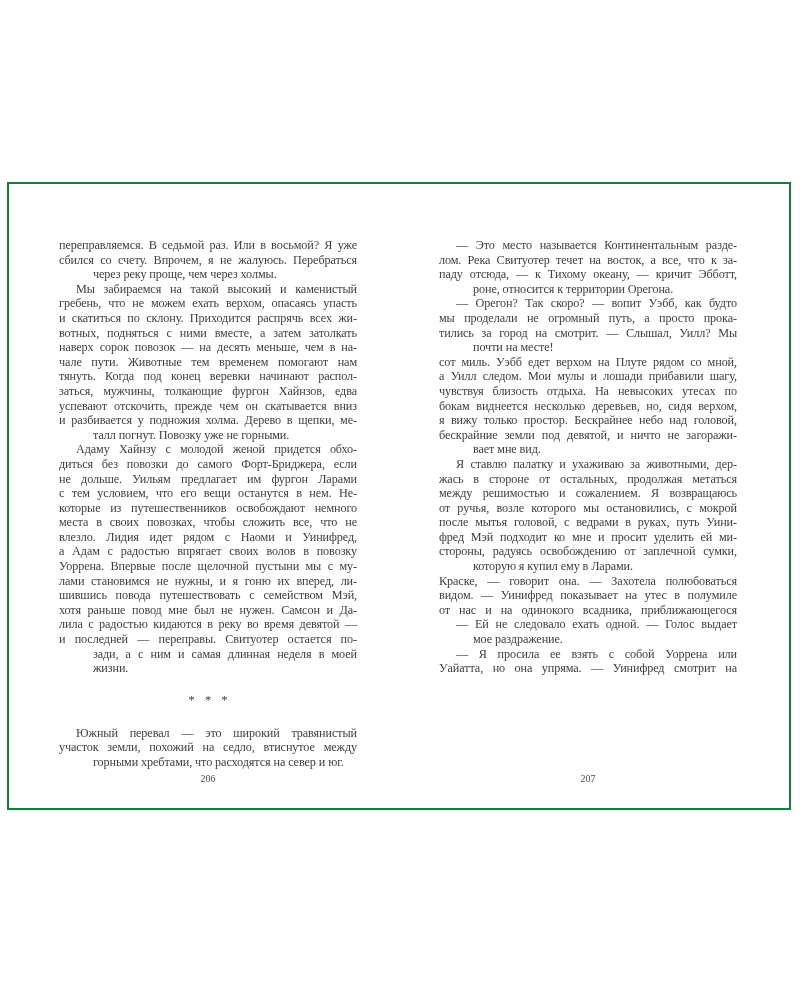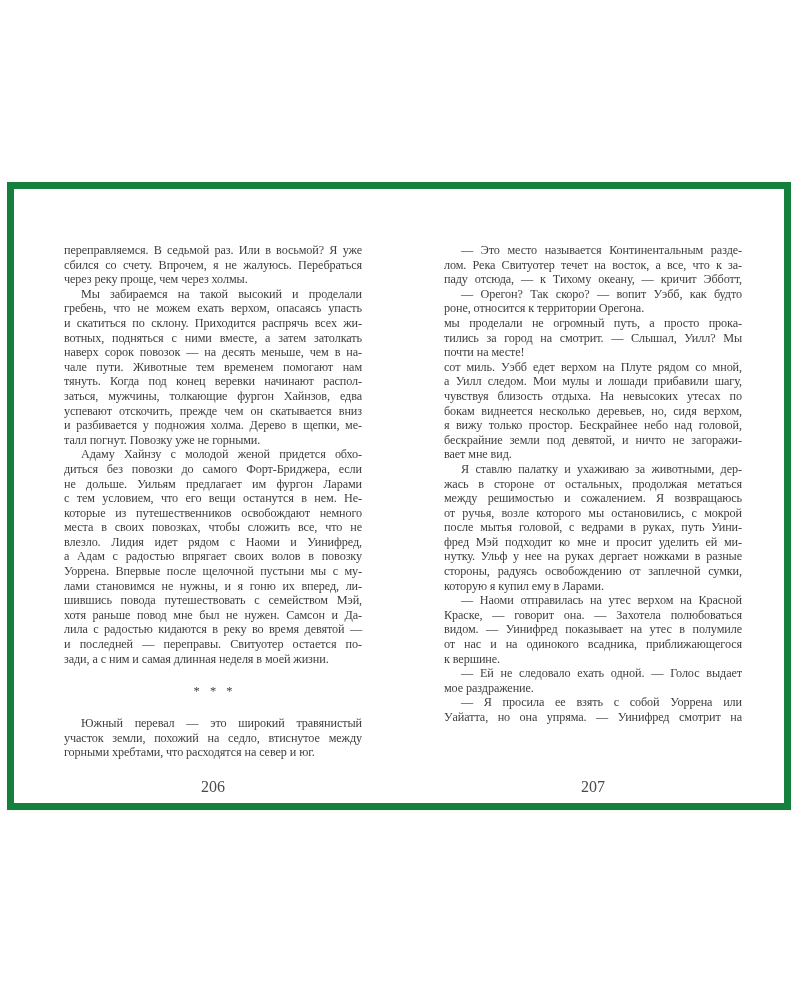--- a/index.html
+++ b/index.html
@@ -15,21 +15,21 @@
     overflow: hidden;
     font-family: "Liberation Serif", "DejaVu Serif", serif;
   }
   .book-spread {
     position: absolute;
     left: 7px;
     top: 182px;
     width: 784px;
     height: 628px;
     background: #ffffff;
-    border: 7px solid #15803d;
+    border: 2px solid #15803d;
     box-shadow: 0 1px 3px rgba(0,0,0,0.05);
     box-sizing: border-box;
   }
   .pages {
     display: flex;
     padding-top: 54px;
   }
   .page {
     width: 298px;
     position: relative;
@@ -39,54 +39,54 @@
   .page-right { margin-left: 82px; }
   .line {
     font-size: 12.2px;
     line-height: 14.6px;
     letter-spacing: -0.1px;
     color: #3e3e3e;
     text-align: justify;
     text-align-last: justify;
     white-space: normal;
   }
-  .line.last { text-align-last: left; }
+  .line.last { text-align-last: left; margin-left: 34px; }
   .line.indent { text-indent: 17px; }
   .separator {
     height: 50px;
     display: flex;
     align-items: center;
     justify-content: center;
     font-size: 12.5px;
     color: #3e3e3e;
     word-spacing: 7px;
   }
   .page-number {
     position: absolute;
     top: 535px;
     left: 0;
     width: 100%;
     text-align: center;
-    font-size: 16px;
+    font-size: 10px;
     color: #4a4a4a;
   }
 </style>
 </head>
 <body>
 
 <div class="screen">
   <div class="book-spread">
     <div class="pages">
 
       <div class="page page-left">
         <div>
             <div class="line">переправляемся. В седьмой раз. Или в восьмой? Я уже</div>
             <div class="line">сбился со счету. Впрочем, я не жалуюсь. Перебраться</div>
             <div class="line last">через реку проще, чем через холмы.</div>
-            <div class="line indent">Мы забираемся на такой высокий и проделали</div>
+            <div class="line indent">Мы забираемся на такой высокий и каменистый</div>
             <div class="line">гребень, что не можем ехать верхом, опасаясь упасть</div>
             <div class="line">и скатиться по склону. Приходится распрячь всех жи-</div>
             <div class="line">вотных, подняться с ними вместе, а затем затолкать</div>
             <div class="line">наверх сорок повозок — на десять меньше, чем в на-</div>
             <div class="line">чале пути. Животные тем временем помогают нам</div>
             <div class="line">тянуть. Когда под конец веревки начинают распол-</div>
             <div class="line">заться, мужчины, толкающие фургон Хайнзов, едва</div>
             <div class="line">успевают отскочить, прежде чем он скатывается вниз</div>
             <div class="line">и разбивается у подножия холма. Дерево в щепки, ме-</div>
             <div class="line last">талл погнут. Повозку уже не горными.</div>
@@ -111,46 +111,43 @@
             <div class="line last">горными хребтами, что расходятся на север и юг.</div>
           </div>
         <div class="page-number">206</div>
       </div>
 
       <div class="page page-right">
         <div>
             <div class="line indent">— Это место называется Континентальным разде-</div>
             <div class="line">лом. Река Свитуотер течет на восток, а все, что к за-</div>
             <div class="line">паду отсюда, — к Тихому океану, — кричит Эбботт,</div>
+            <div class="line last">роне, относится к территории Орегона.</div>
             <div class="line indent">— Орегон? Так скоро? — вопит Уэбб, как будто</div>
-            <div class="line last">роне, относится к территории Орегона.</div>
             <div class="line">мы проделали не огромный путь, а просто прока-</div>
             <div class="line">тились за город на смотрит. — Слышал, Уилл? Мы</div>
             <div class="line last">почти на месте!</div>
             <div class="line">сот миль. Уэбб едет верхом на Плуте рядом со мной,</div>
             <div class="line">а Уилл следом. Мои мулы и лошади прибавили шагу,</div>
             <div class="line">чувствуя близость отдыха. На невысоких утесах по</div>
             <div class="line">бокам виднеется несколько деревьев, но, сидя верхом,</div>
             <div class="line">я вижу только простор. Бескрайнее небо над головой,</div>
             <div class="line">бескрайние земли под девятой, и ничто не загоражи-</div>
             <div class="line last">вает мне вид.</div>
             <div class="line indent">Я ставлю палатку и ухаживаю за животными, дер-</div>
             <div class="line">жась в стороне от остальных, продолжая метаться</div>
             <div class="line">между решимостью и сожалением. Я возвращаюсь</div>
             <div class="line">от ручья, возле которого мы остановились, с мокрой</div>
             <div class="line">после мытья головой, с ведрами в руках, путь Уини-</div>
             <div class="line">фред Мэй подходит ко мне и просит уделить ей ми-</div>
-            <div class="line">нутку. Ульф у нее на руках дергает ножками в разные</div>
             <div class="line">стороны, радуясь освобождению от заплечной сумки,</div>
             <div class="line last">которую я купил ему в Ларами.</div>
-            <div class="line indent">— Наоми отправилась на утес верхом на Красной</div>
             <div class="line">Краске, — говорит она. — Захотела полюбоваться</div>
             <div class="line">видом. — Уинифред показывает на утес в полумиле</div>
             <div class="line">от нас и на одинокого всадника, приближающегося</div>
-            <div class="line last">к вершине.</div>
             <div class="line indent">— Ей не следовало ехать одной. — Голос выдает</div>
             <div class="line last">мое раздражение.</div>
             <div class="line indent">— Я просила ее взять с собой Уоррена или</div>
             <div class="line">Уайатта, но она упряма. — Уинифред смотрит на</div>
           </div>
         <div class="page-number">207</div>
       </div>
 
     </div>
   </div>

